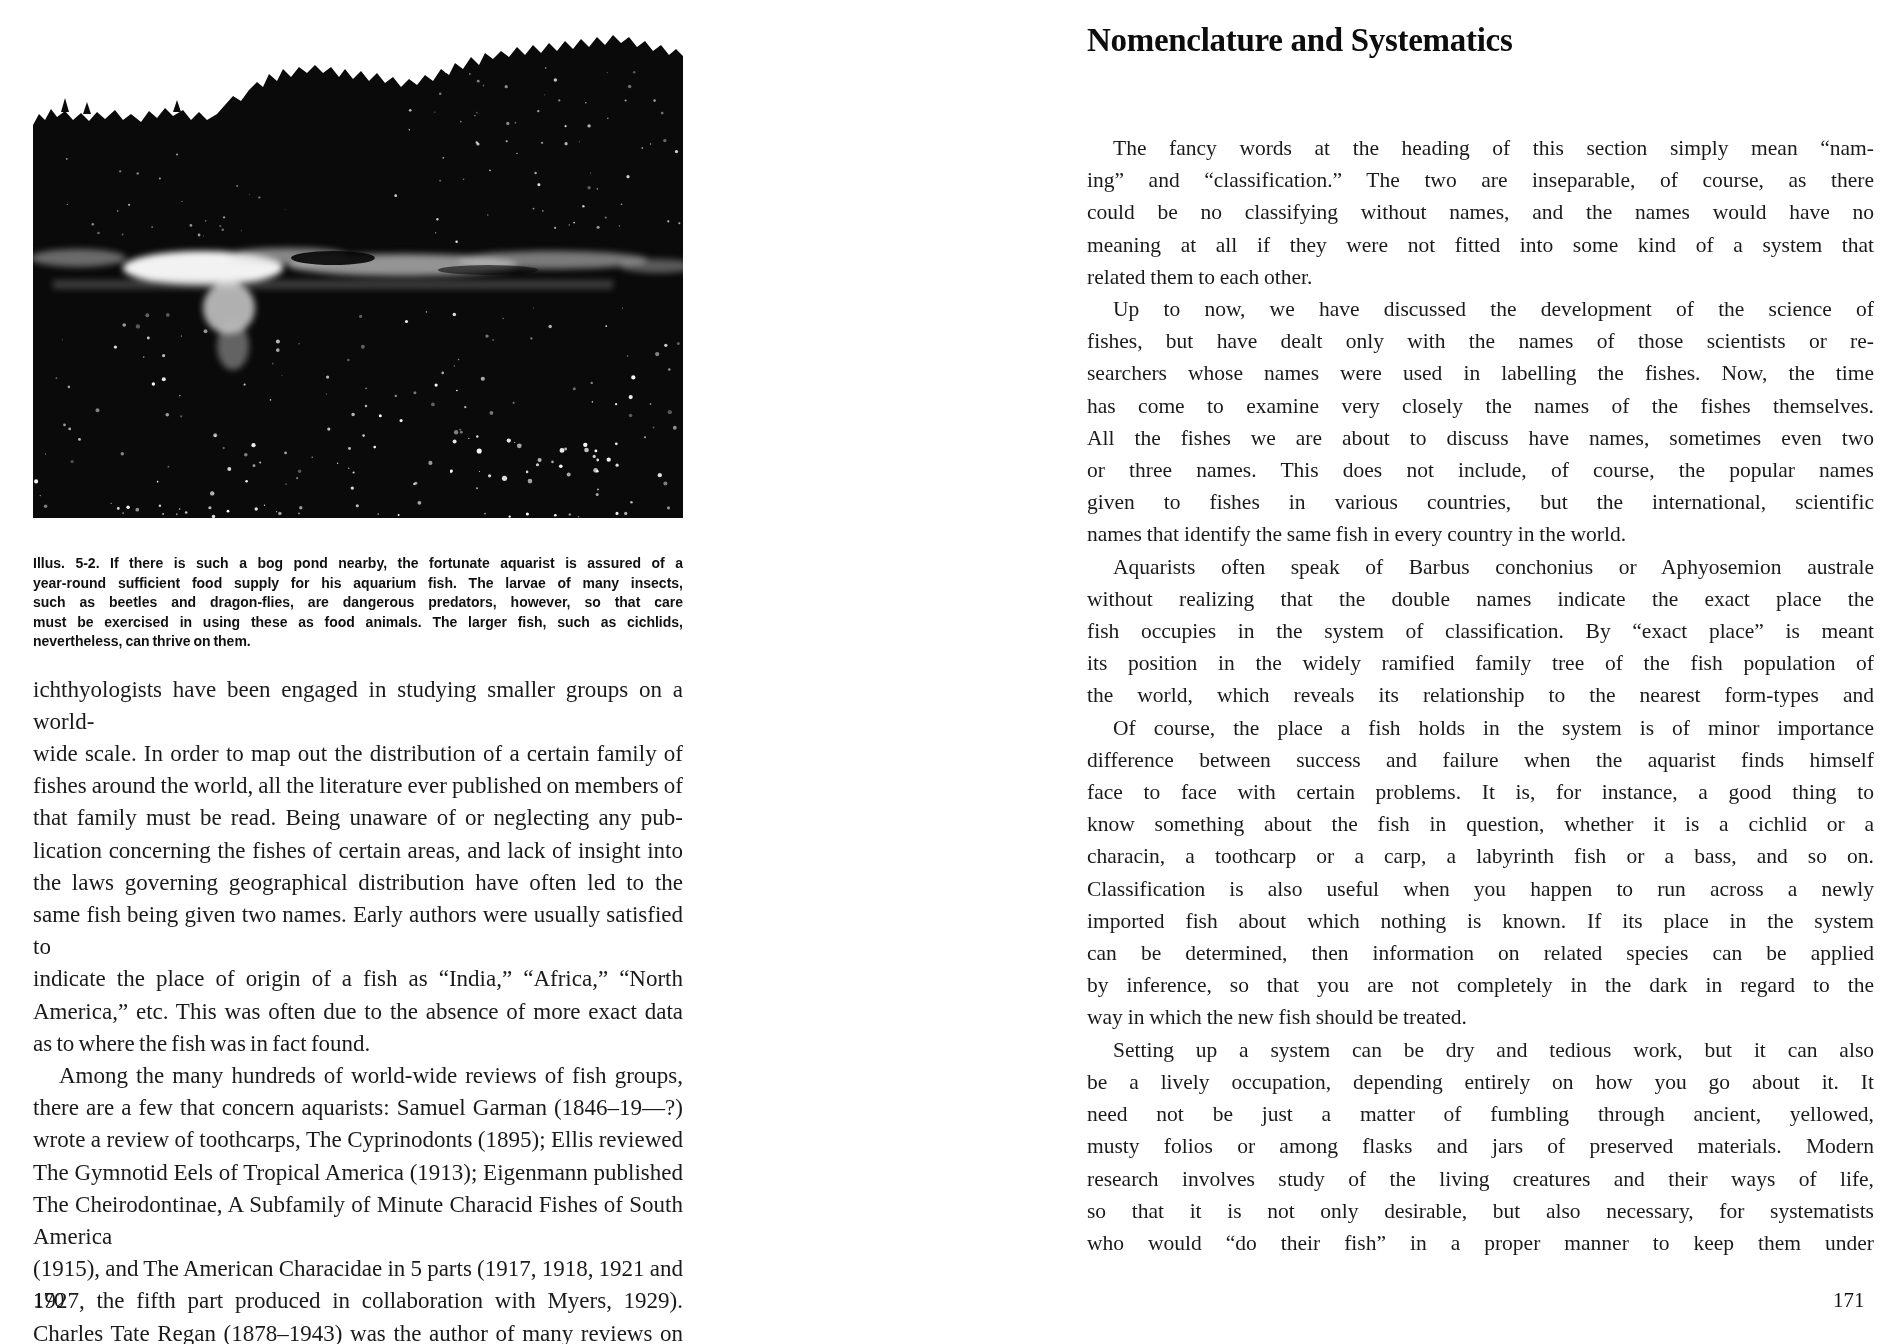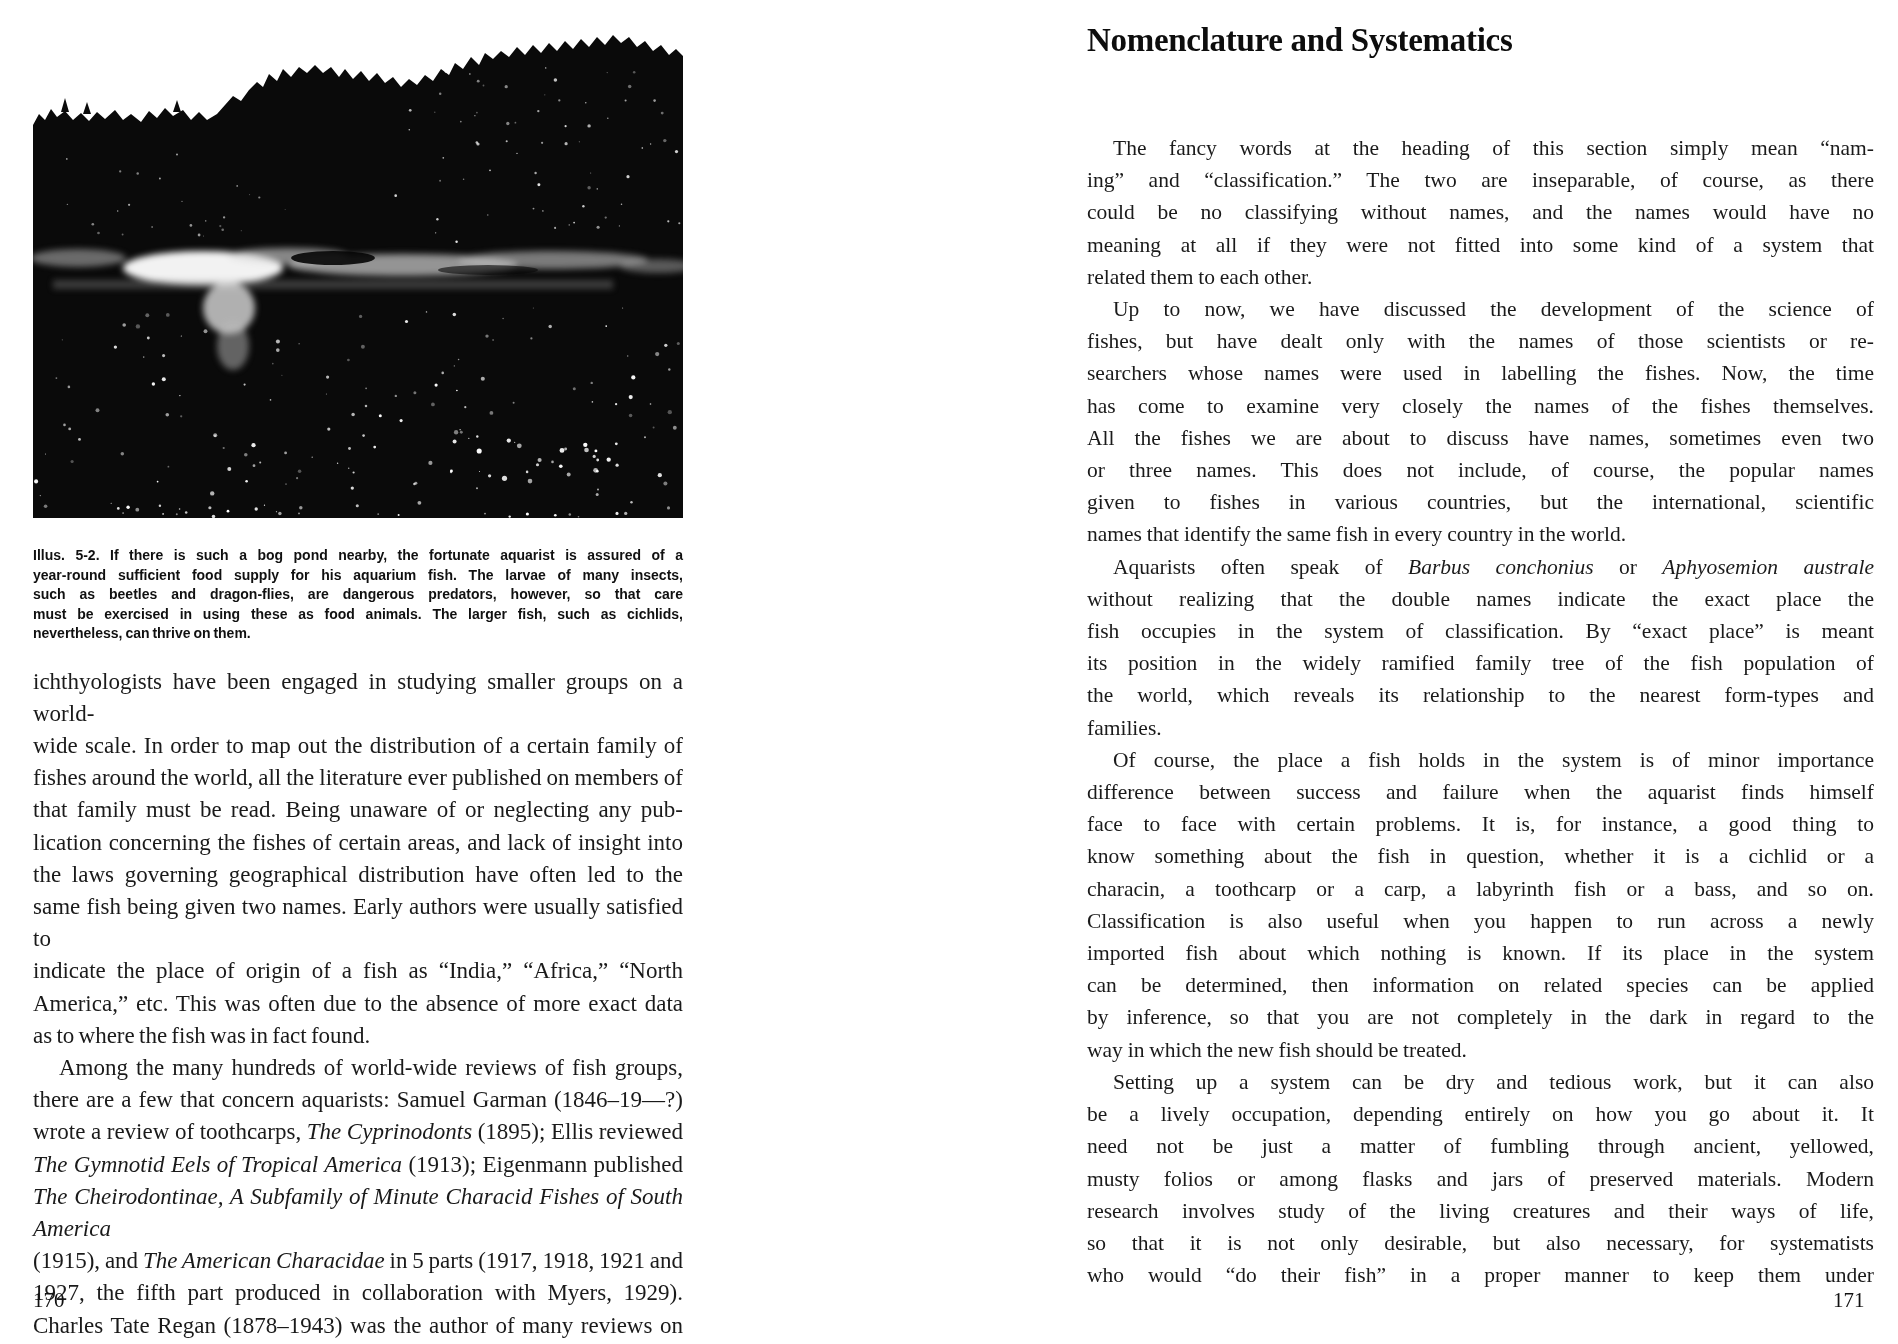--- a/index.html
+++ b/index.html
@@ -1,30 +1,30 @@
 <!DOCTYPE html>
 <html><head>
 <meta charset="utf-8">
 <style>
   html,body{margin:0;padding:0;background:#ffffff;}
   .spread{position:relative;width:1898px;height:1344px;background:#ffffff;overflow:hidden;
           font-family:"Liberation Serif",serif;color:#1a1a1a;}
   .page-left{position:absolute;left:33px;top:8px;width:650px;}
   .page-right{position:absolute;left:1087px;top:20px;width:787px;}
   .photo{display:block;width:650px;height:510px;}
-  .caption{margin-top:28px;}
+  .caption{margin-top:36px;}
   .caption .line{font-family:"Liberation Sans",sans-serif;font-weight:bold;font-size:14px;
                  line-height:19.5px;word-spacing:-1px;color:#101010;}
   .body-text .line{text-align:justify;}
   .left-body{margin-top:22px;font-size:23px;line-height:32.2px;word-spacing:-1.5px;}
   .right-body{margin-top:72px;font-size:21.5px;line-height:32.2px;word-spacing:-0.5px;}
   .line{text-align:justify;text-align-last:justify;}
   .line.short{text-align-last:left;}
   .line.ind{text-indent:26px;}
-  .it{font-style:italic;}
+  .it{}
   .heading{margin:0;font-weight:bold;font-size:33px;line-height:40px;letter-spacing:-0.3px;color:#0d0d0d;}
   .pagenum{position:absolute;top:1288px;font-weight:normal;font-size:21px;color:#111;}
   .num-left{left:33px;}
   .num-right{left:1833px;}
 </style>
 </head>
 <body>
 
 <div class="spread">
 
@@ -391,21 +391,20 @@
           <div class="line"><span>or three names. This does not include, of course, the popular names</span></div>
           <div class="line"><span>given to fishes in various countries, but the international, scientific</span></div>
           <div class="line short"><span>names that identify the same fish in every country in the world.</span></div>
         </div>
         <div class="para">
           <div class="line ind"><span>Aquarists often speak of </span><span class="it">Barbus conchonius</span><span> or </span><span class="it">Aphyosemion australe</span></div>
           <div class="line"><span>without realizing that the double names indicate the exact place the</span></div>
           <div class="line"><span>fish occupies in the system of classification. By “exact place” is meant</span></div>
           <div class="line"><span>its position in the widely ramified family tree of the fish population of</span></div>
           <div class="line"><span>the world, which reveals its relationship to the nearest form-types and</span></div>
-          <div class="line short"><span>families.</span></div>
         </div>
         <div class="para">
           <div class="line ind"><span>Of course, the place a fish holds in the system is of minor importance</span></div>
           <div class="line"><span>difference between success and failure when the aquarist finds himself</span></div>
           <div class="line"><span>face to face with certain problems. It is, for instance, a good thing to</span></div>
           <div class="line"><span>know something about the fish in question, whether it is a cichlid or a</span></div>
           <div class="line"><span>characin, a toothcarp or a carp, a labyrinth fish or a bass, and so on.</span></div>
           <div class="line"><span>Classification is also useful when you happen to run across a newly</span></div>
           <div class="line"><span>imported fish about which nothing is known. If its place in the system</span></div>
           <div class="line"><span>can be determined, then information on related species can be applied</span></div>

